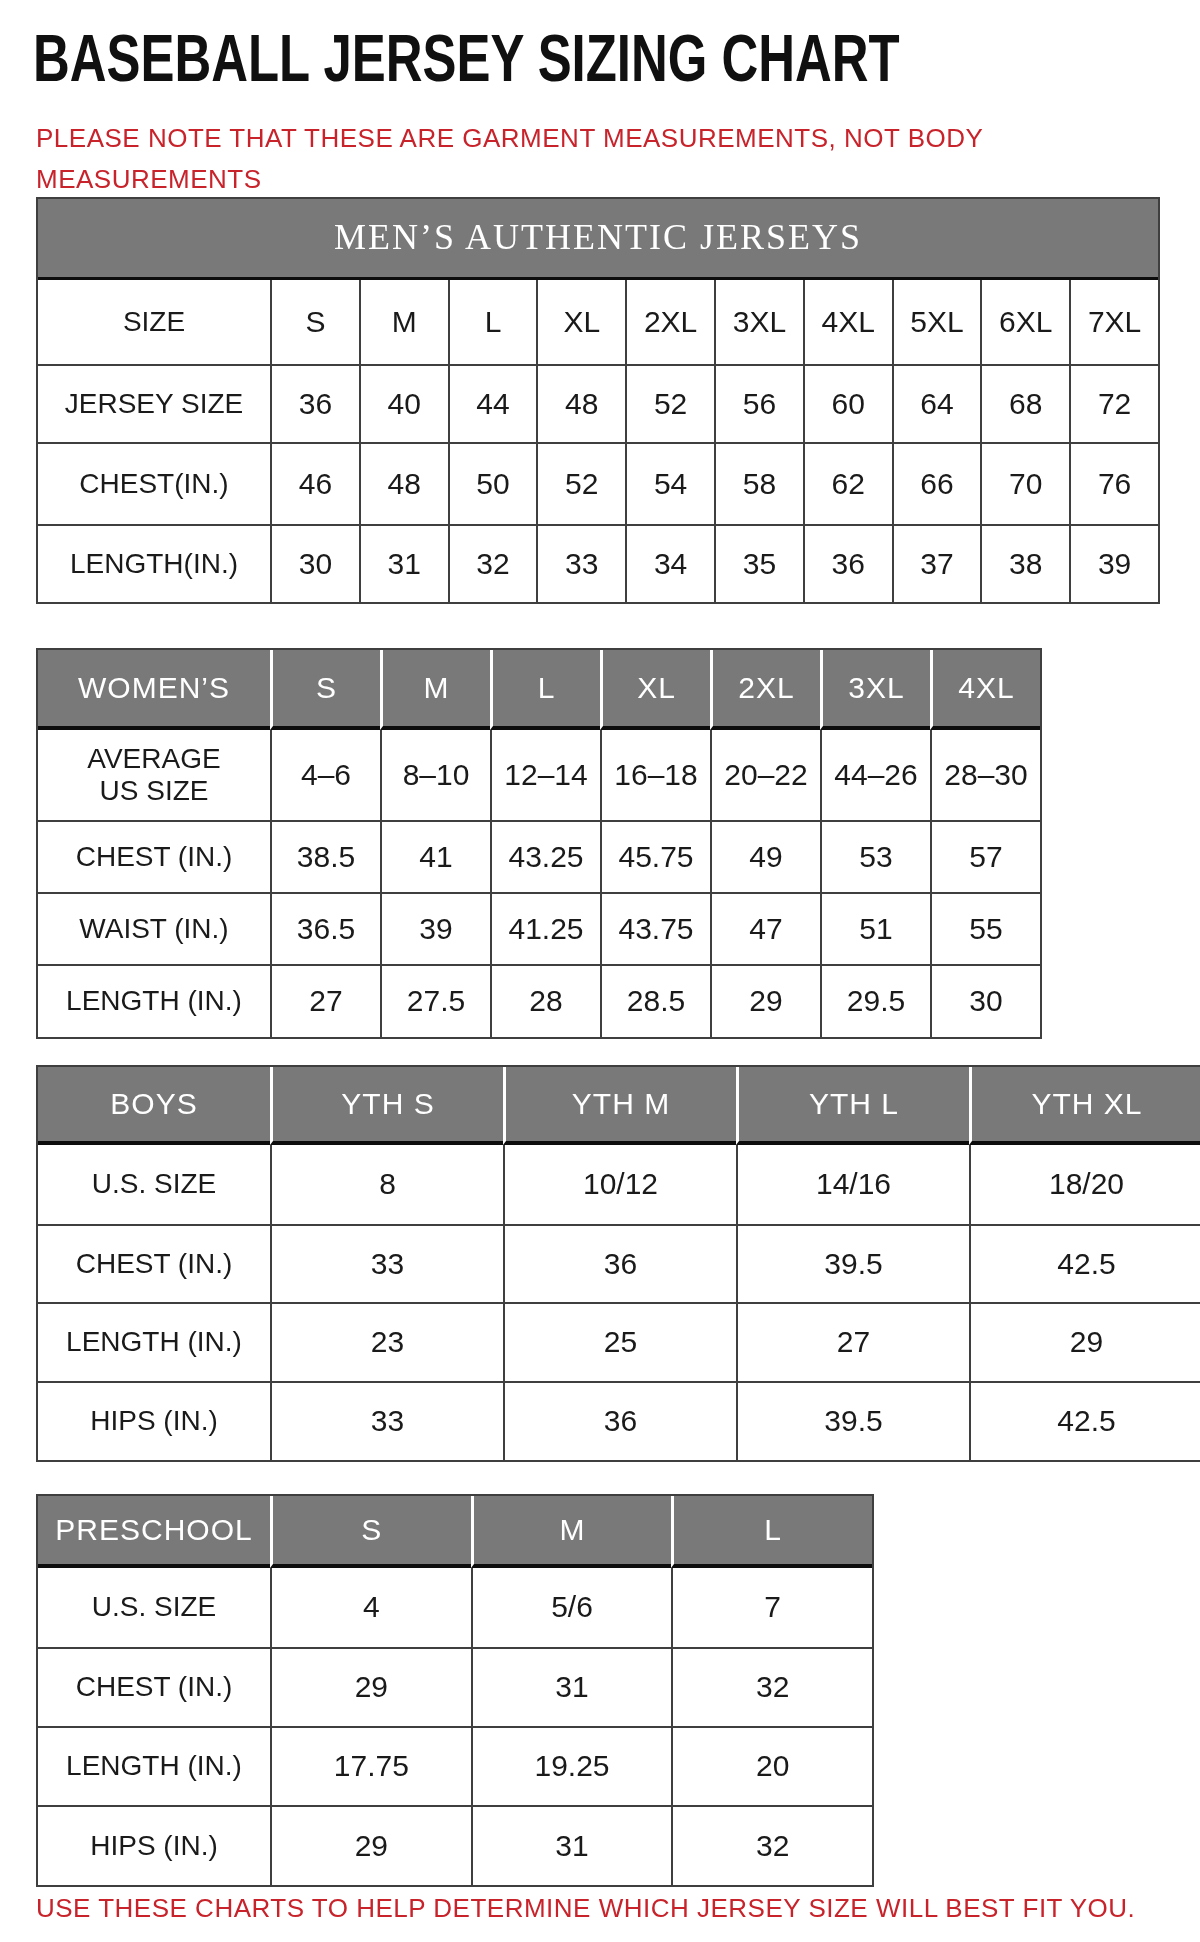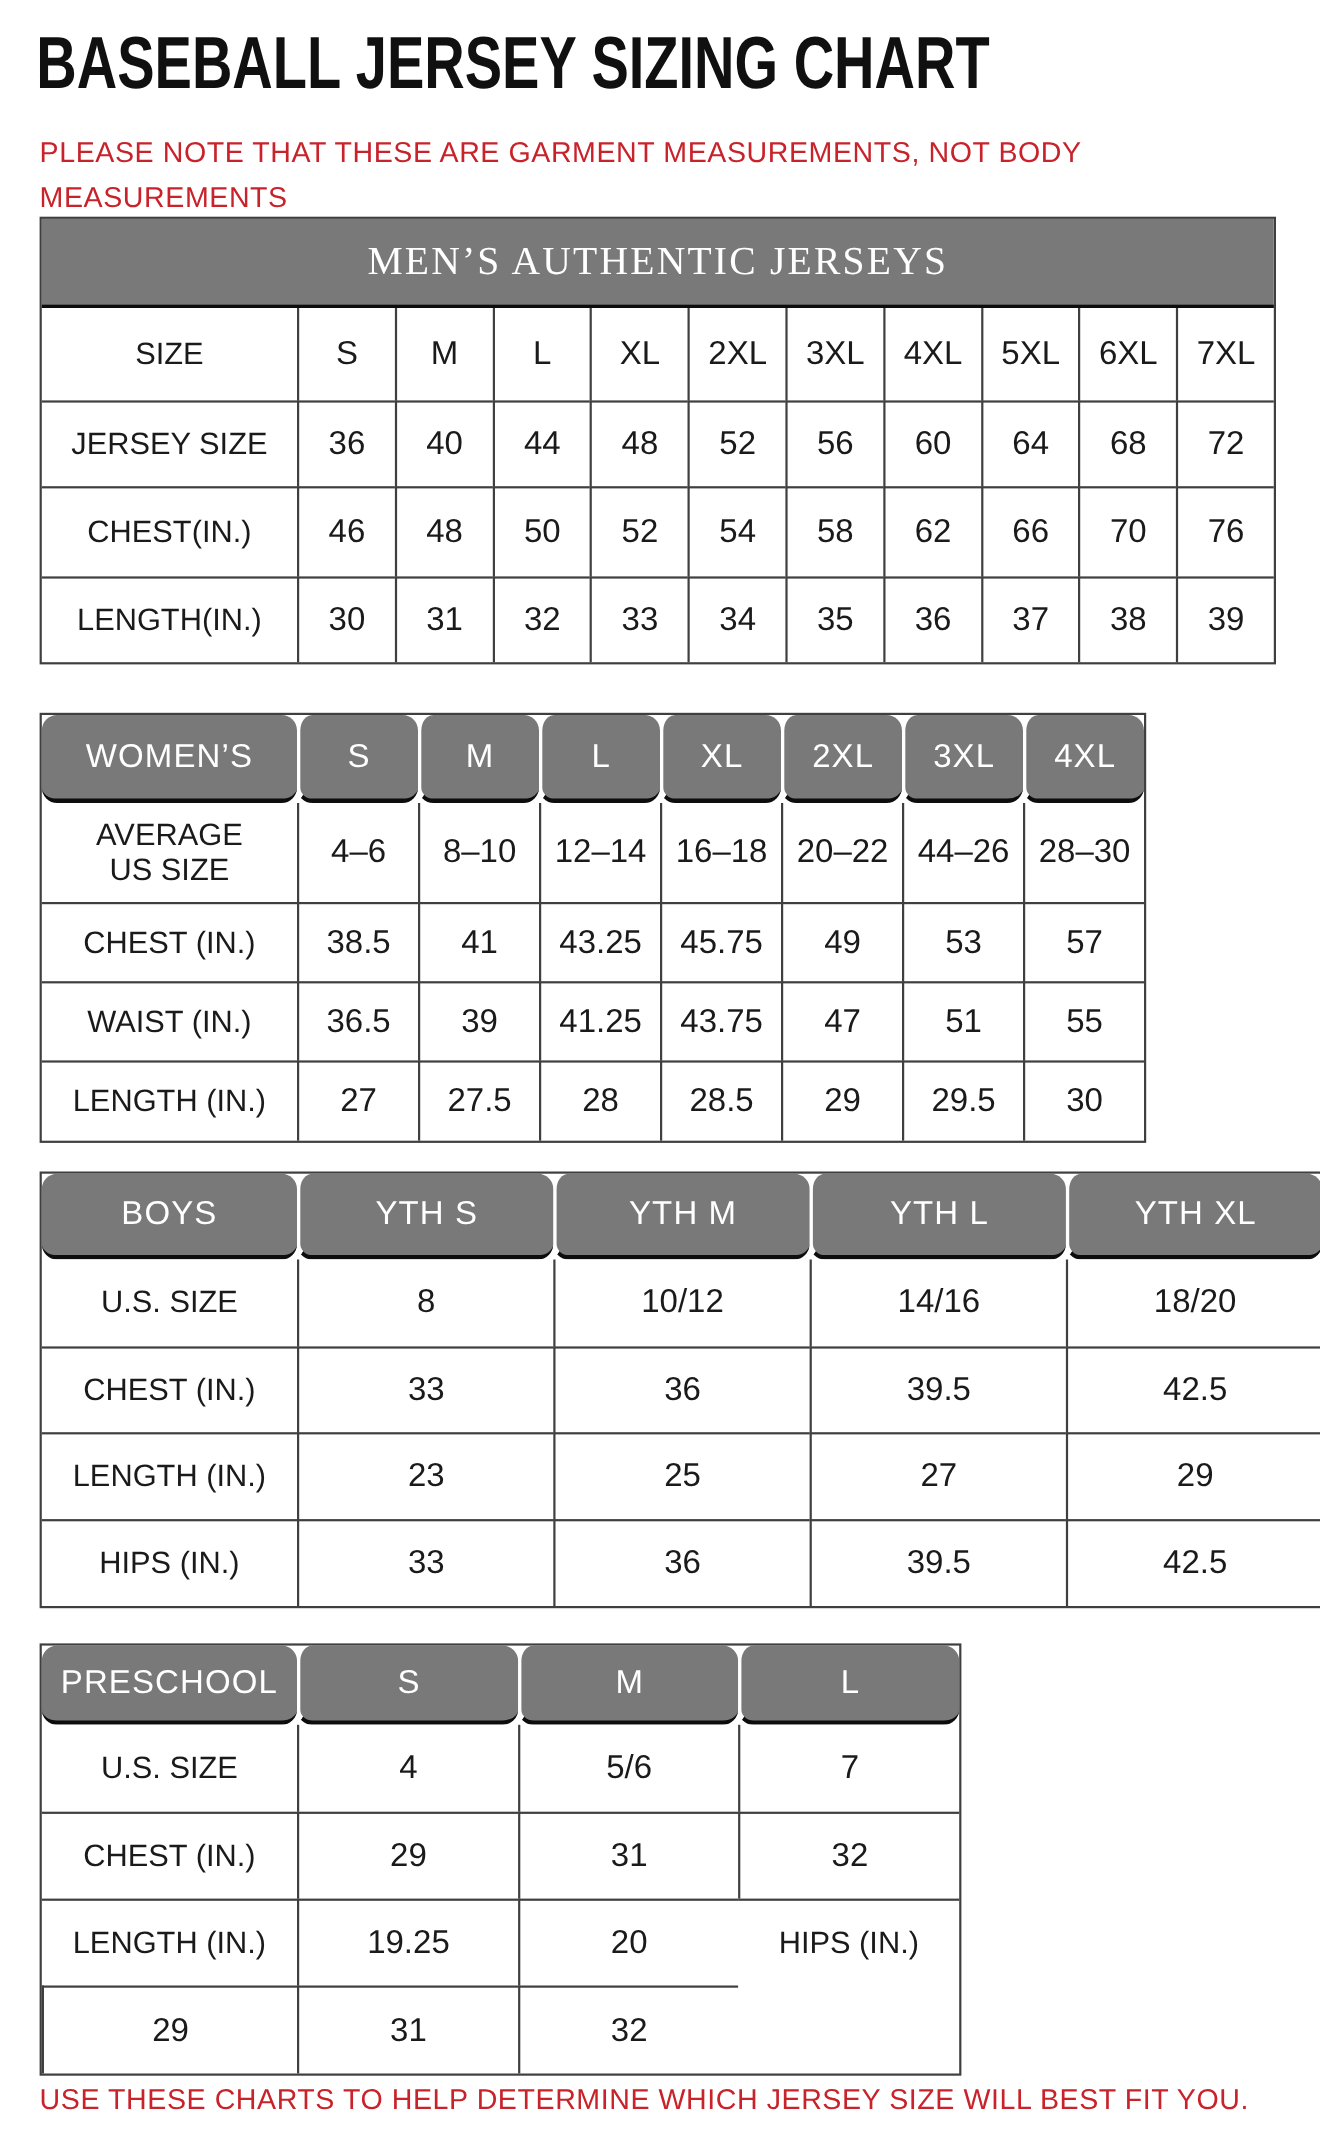--- a/index.html
+++ b/index.html
@@ -80,21 +80,20 @@
     font-family: Liberation Serif, serif;
   }
   
   .hc {
     background: var(--gray, #797979);
     color: var(--htext, #ffffff);
     font-size: 30px;
     letter-spacing: 1px;
     border-left: 3px solid #ffffff;
     border-bottom: 4px solid var(--heavy, #0d0d0d);
-    border-radius: 14px;
   }
   .hc-first { border-left: none; }
   
   .bc {
     font-size: 30px;
     color: var(--ctext, #1a1a1a);
     border-left: 2px solid var(--line, #3f3f3f);
     border-top: 2px solid var(--line, #3f3f3f);
   }
   .lab { font-size: 28px; }
@@ -234,20 +233,21 @@
       <div class="cell hc">L</div>
       <div class="cell bc lab col-first row-first">U.S. SIZE</div>
       <div class="cell bc row-first">4</div>
       <div class="cell bc row-first">5/6</div>
       <div class="cell bc row-first">7</div>
       <div class="cell bc lab col-first">CHEST (IN.)</div>
       <div class="cell bc">29</div>
       <div class="cell bc">31</div>
       <div class="cell bc">32</div>
       <div class="cell bc lab col-first">LENGTH (IN.)</div>
+      <div class="cell bc">17.75</div>
       <div class="cell bc">19.25</div>
       <div class="cell bc">20</div>
       <div class="cell bc lab col-first">HIPS (IN.)</div>
       <div class="cell bc">29</div>
       <div class="cell bc">31</div>
       <div class="cell bc">32</div>
     </div>
 
   <p class="footer-note">USE THESE CHARTS TO HELP DETERMINE WHICH JERSEY SIZE WILL BEST FIT YOU.</p>
 

